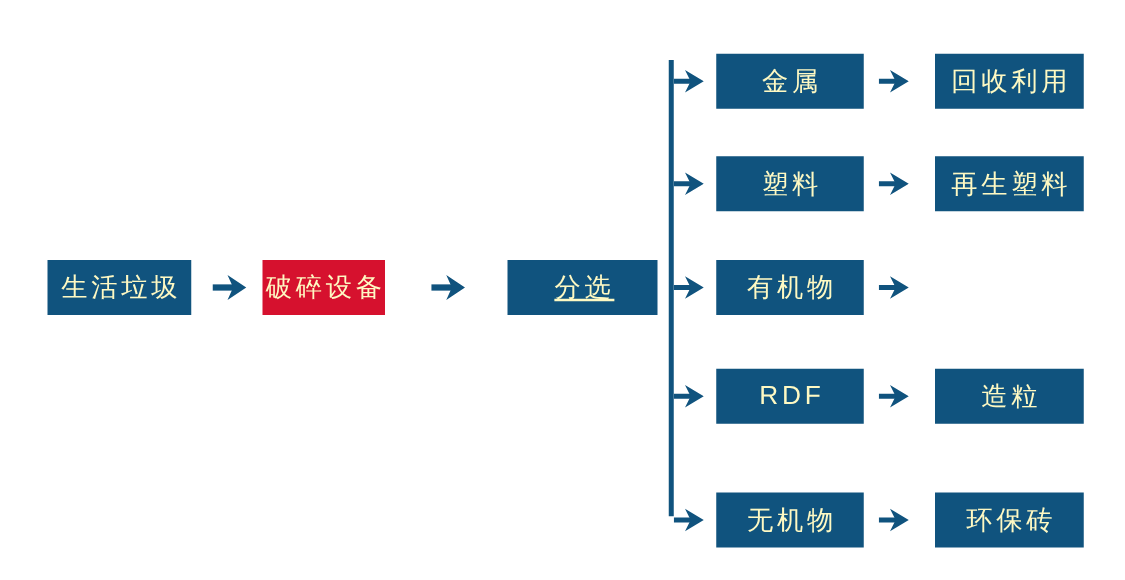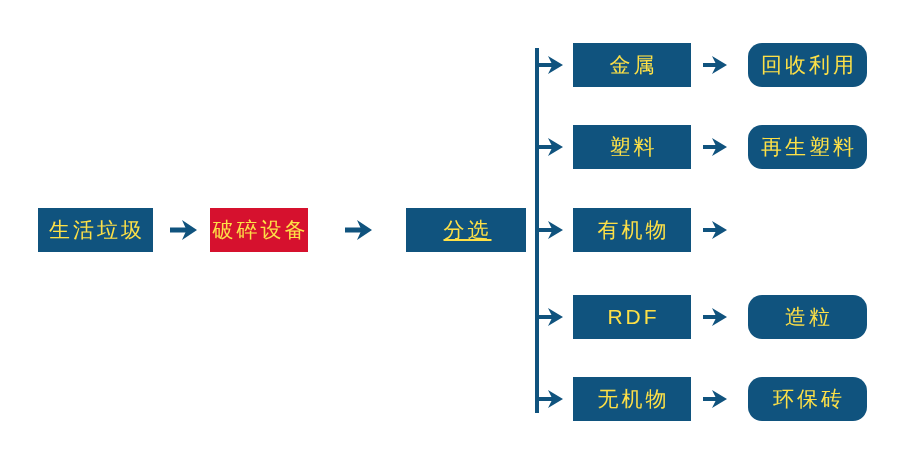--- a/index.html
+++ b/index.html
@@ -15,21 +15,21 @@
     background: #ffffff;
     overflow: hidden;
   }
   .box {
     position: absolute;
     height: 44px;
     display: flex;
     align-items: center;
     justify-content: center;
     background: #10537e;
-    color: #fde047;
+    color: #fef9c3;
     font-size: 21px;
     letter-spacing: 3px;
     text-indent: 3px;
     white-space: nowrap;
     box-sizing: border-box;
   }
   .box.red { background: #d6112e; }
 
   
   .node-main-1 { left: 38px;  top: 208px; width: 115px; }
@@ -56,26 +56,26 @@
   .branch-row {
     position: absolute;
     left: 0;
     width: 900px;
     height: 44px;
   }
   .row-1 { top: 43px; }
   .row-2 { top: 125px; }
   .row-3 { top: 208px; }
   .row-4 { top: 295px; }
-  .row-5 { top: 377px; text-align: right; }
+  .row-5 { top: 394px; text-align: right; }
 
   .branch-row .arrow-branch { left: 539px; top: 11px; }
   .branch-row .arrow-mid    { left: 703px; top: 11px; }
   .branch-row .box-category { left: 573px; top: 0; width: 118px; }
-  .branch-row .box-result   { left: 748px; top: 0; width: 119px; border-radius: 14px; }
+  .branch-row .box-result   { left: 748px; top: 0; width: 119px; }
 </style>
 </head>
 <body>
 
 <div class="canvas">
 
   <div class="box node-main-1">生活垃圾</div>
 
   <svg class="arrow-svg arrow-main-1" width="30" height="26" viewBox="0 0 30 26">
     <rect x="0" y="10.5" width="17" height="5"></rect>

